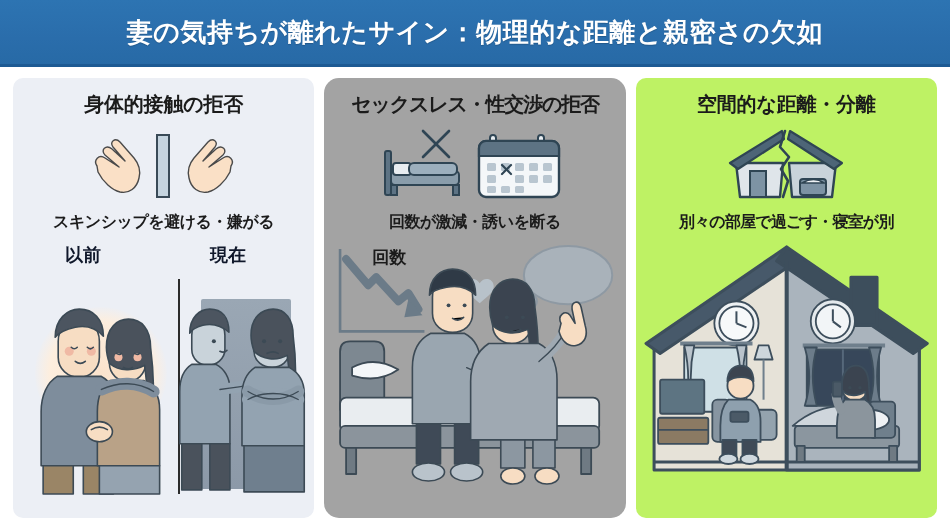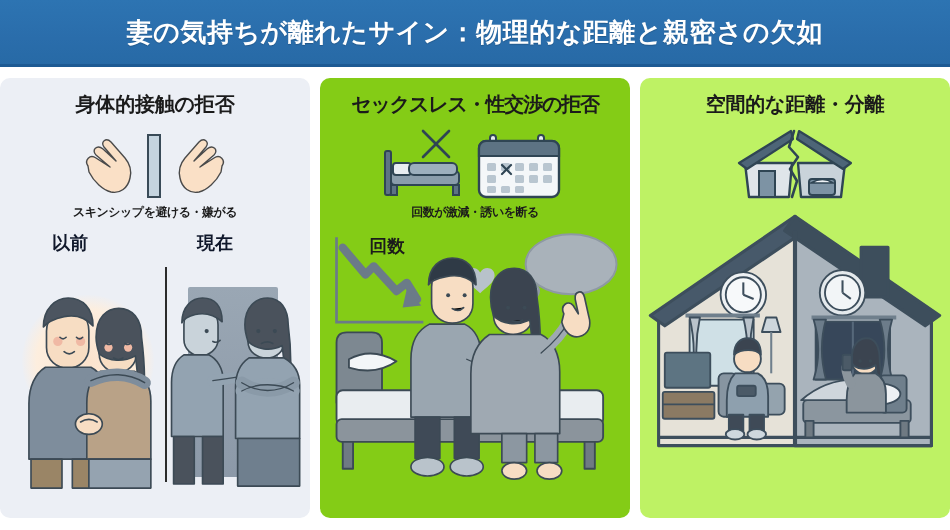--- a/index.html
+++ b/index.html
@@ -45,34 +45,34 @@
   }
 
   
   .panels {
     position: absolute;
     left: 0; top: 78px;
     width: 950px;
     height: 440px;
     display: flex;
     gap: 10px;
-    padding: 0 0;
+    padding: 0 13px;
   }
 
   .panel {
     position: relative;
     flex: 1 1 0;
     background: #eceff5;
     border-radius: 10px;
     overflow: hidden;
     display: flex;
     flex-direction: column;
     align-items: center;
   }
-  .panel-2 { background: #84cc16; }
+  .panel-2 { background: #a3a3a3; border-radius: 15px; }
   .panel-3 { background: #bef264; }
 
   .panel-title {
     margin-top: 13px;
     font-size: 20px;
     font-weight: bold;
     color: #1b1b1b;
     white-space: nowrap;
     letter-spacing: -0.2px;
   }
@@ -83,26 +83,26 @@
   .icon-row {
     height: 78px;
     margin-top: 6px;
     display: flex;
     align-items: center;
     justify-content: center;
     gap: 22px;
   }
 
   .panel-sub {
-    font-size: 12px;
+    font-size: 16px;
     font-weight: bold;
     color: #1b1b1b;
     white-space: nowrap;
     letter-spacing: -0.5px;
-    margin-top: 2px;
+    margin-top: 10px;
   }
   .panel-3 .panel-sub { letter-spacing: -0.8px; }
 
   .illus {
     position: relative;
     flex: 1 1 auto;
     width: 100%;
     margin-top: 6px;
   }
 
@@ -397,20 +397,21 @@
 
           <path d="M63 38 L110 38 L106 72 L66 72 Z" fill="#c9d3da" stroke="#2f4554" stroke-width="2.4" stroke-linejoin="round"></path>
           <path d="M62 14 L64 6 L116 38 L108 44 Z" fill="#4d6577" stroke="#2f4554" stroke-width="2.2" stroke-linejoin="round"></path>
           <rect x="74" y="54" width="26" height="16" rx="3" fill="#7d93a4" stroke="#2f4554" stroke-width="2"></rect>
           <path d="M76 58 q12 -7 22 0 z" fill="#eef2f5" stroke="#2f4554" stroke-width="1.6"></path>
 
           <path d="M59 6 L54 22 L63 32 L55 44 L62 56 L57 72" fill="none" stroke="#2f4554" stroke-width="2.6" stroke-linejoin="round" stroke-linecap="round"></path>
         </svg>
       </div>
 
+      <div class="panel-sub">別々の部屋で過ごす・寝室が別</div>
 
       <div class="illus">
         <svg class="scene" viewBox="0 0 300 250">
 
           <g stroke="#3d4e5c" stroke-width="3" stroke-linejoin="round">
             <path d="M18 100 L150 14 L282 100 L282 230 L18 230 Z" fill="#e6e2d8"></path>
             <path d="M150 14 L282 100 L282 230 L150 230 Z" fill="#aab4bd"></path>
             <path d="M10 104 L150 8 L160 22 L24 114 Z" fill="#47596a"></path>
             <path d="M140 22 L150 8 L290 104 L276 114 Z" fill="#3d4e5c"></path>
             <rect x="214" y="38" width="26" height="48" fill="#3d4e5c"></rect>

